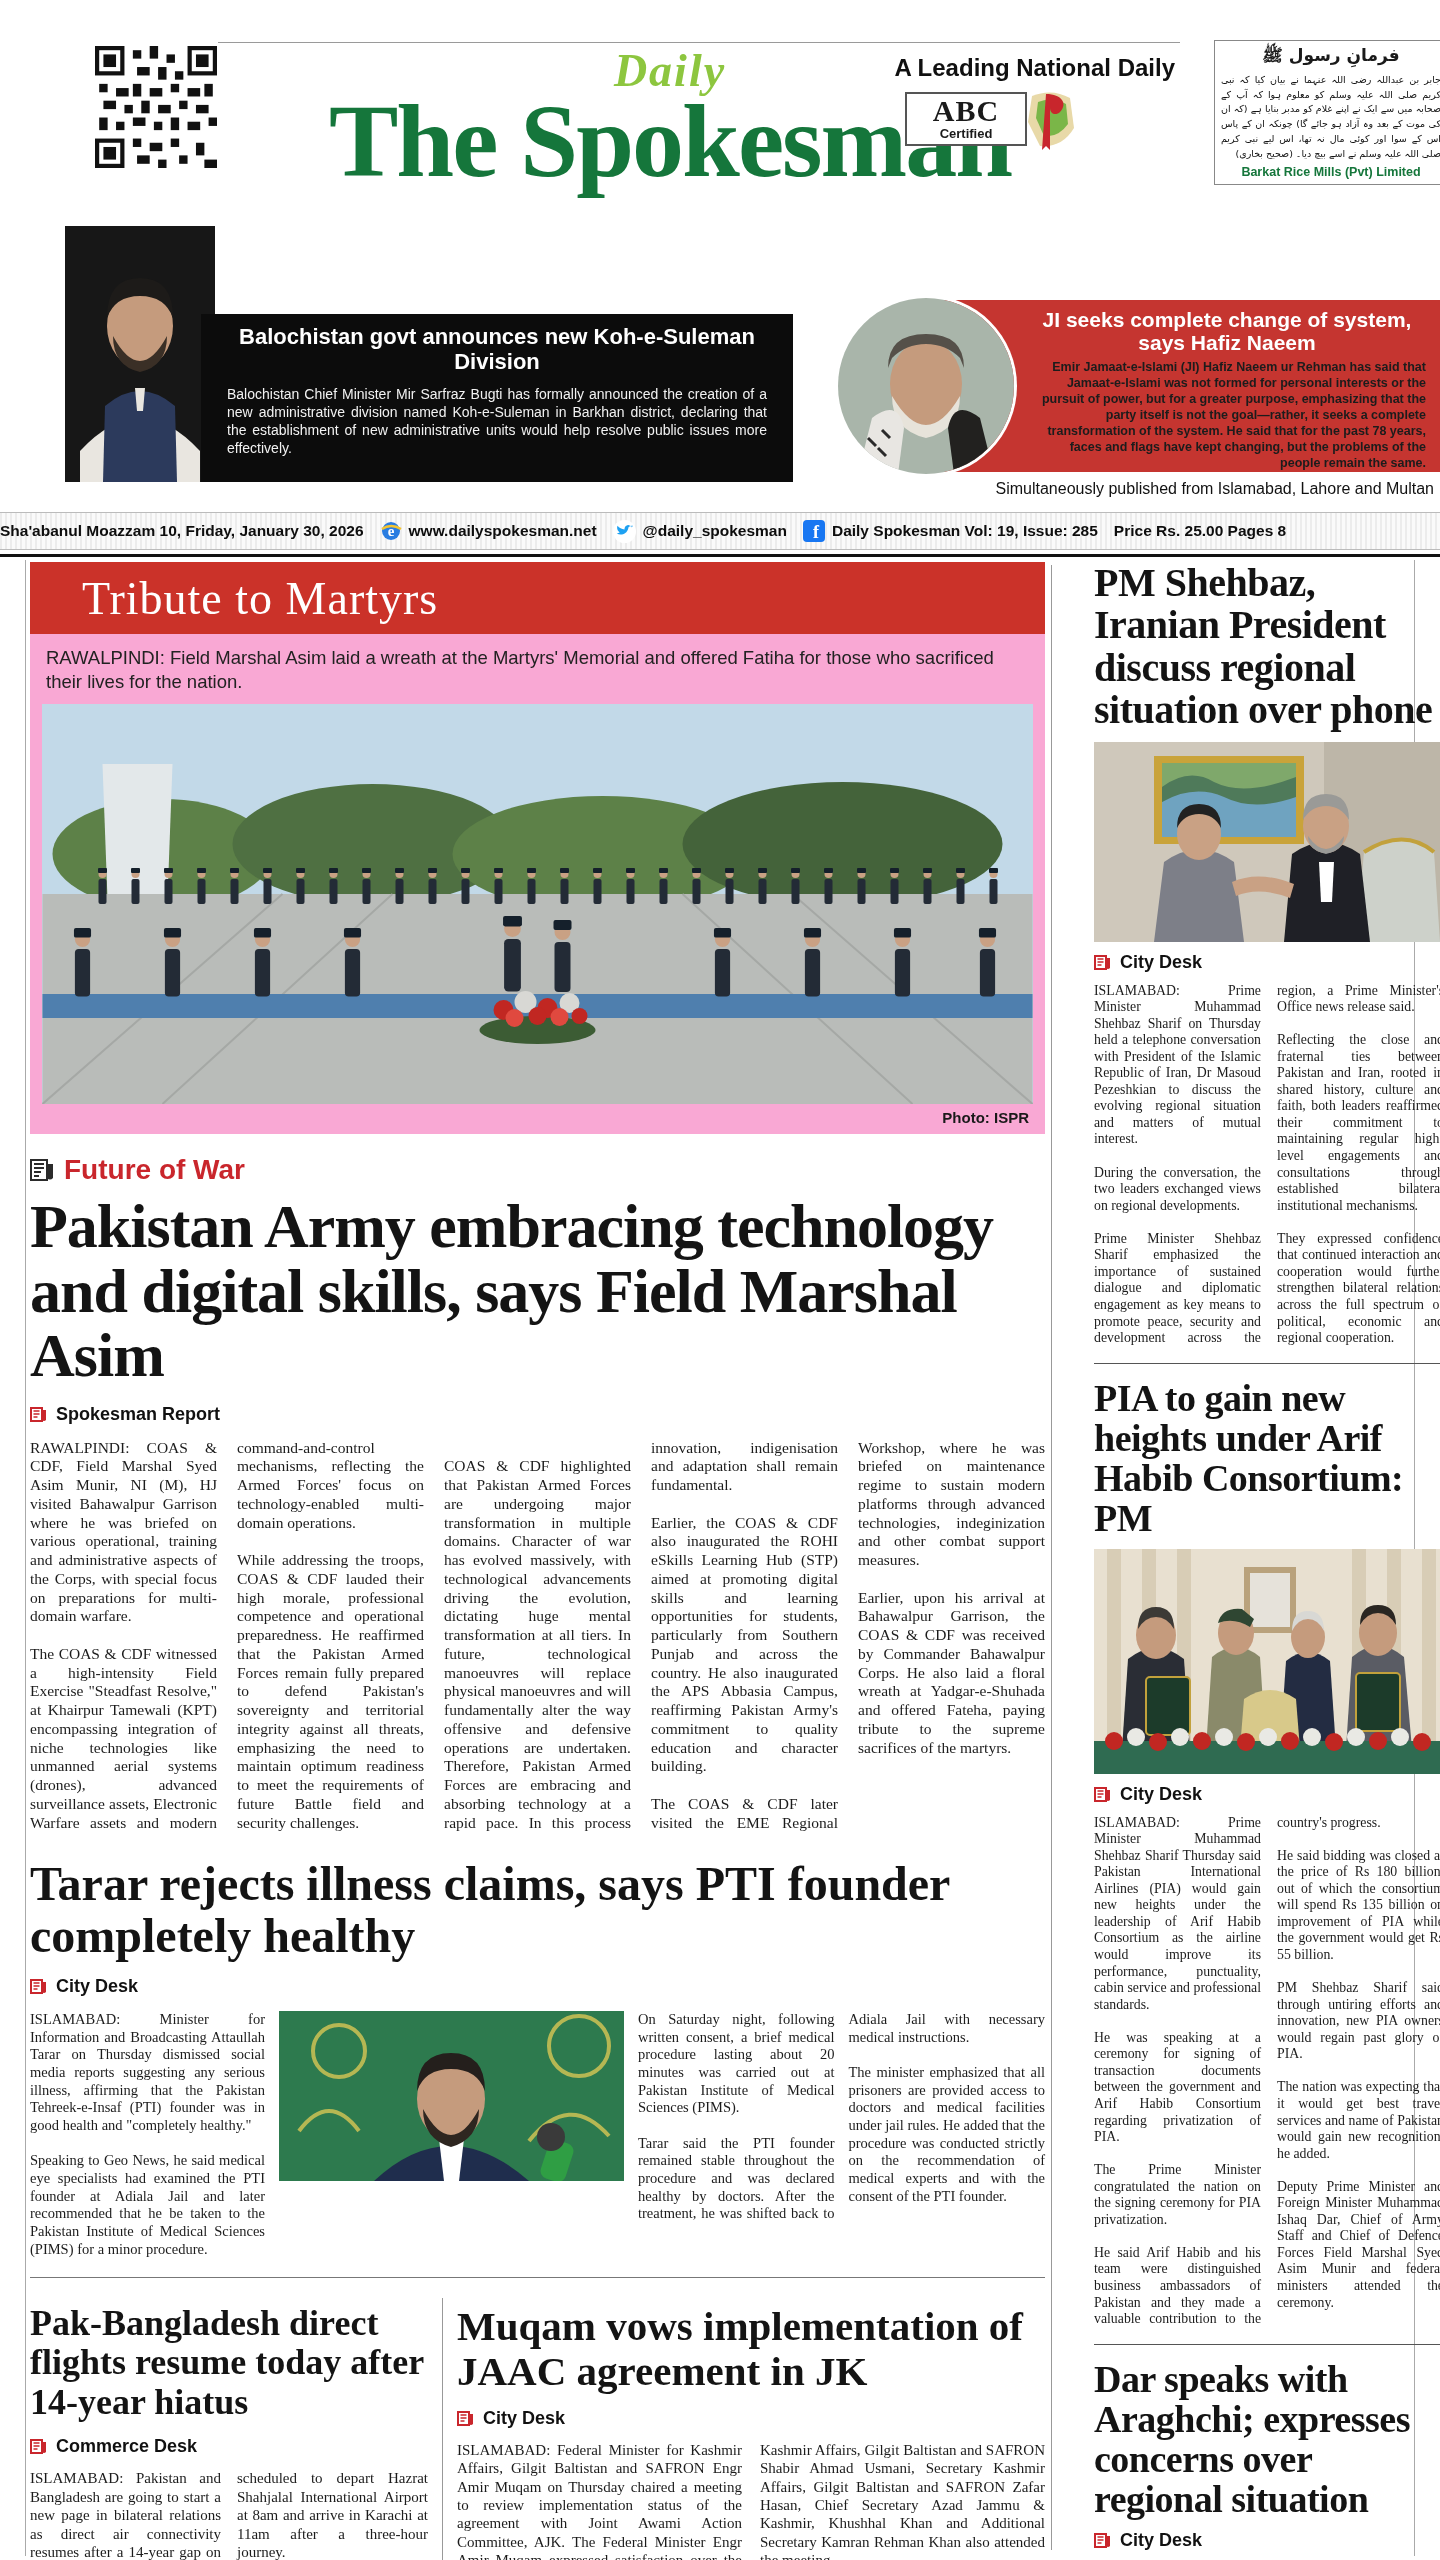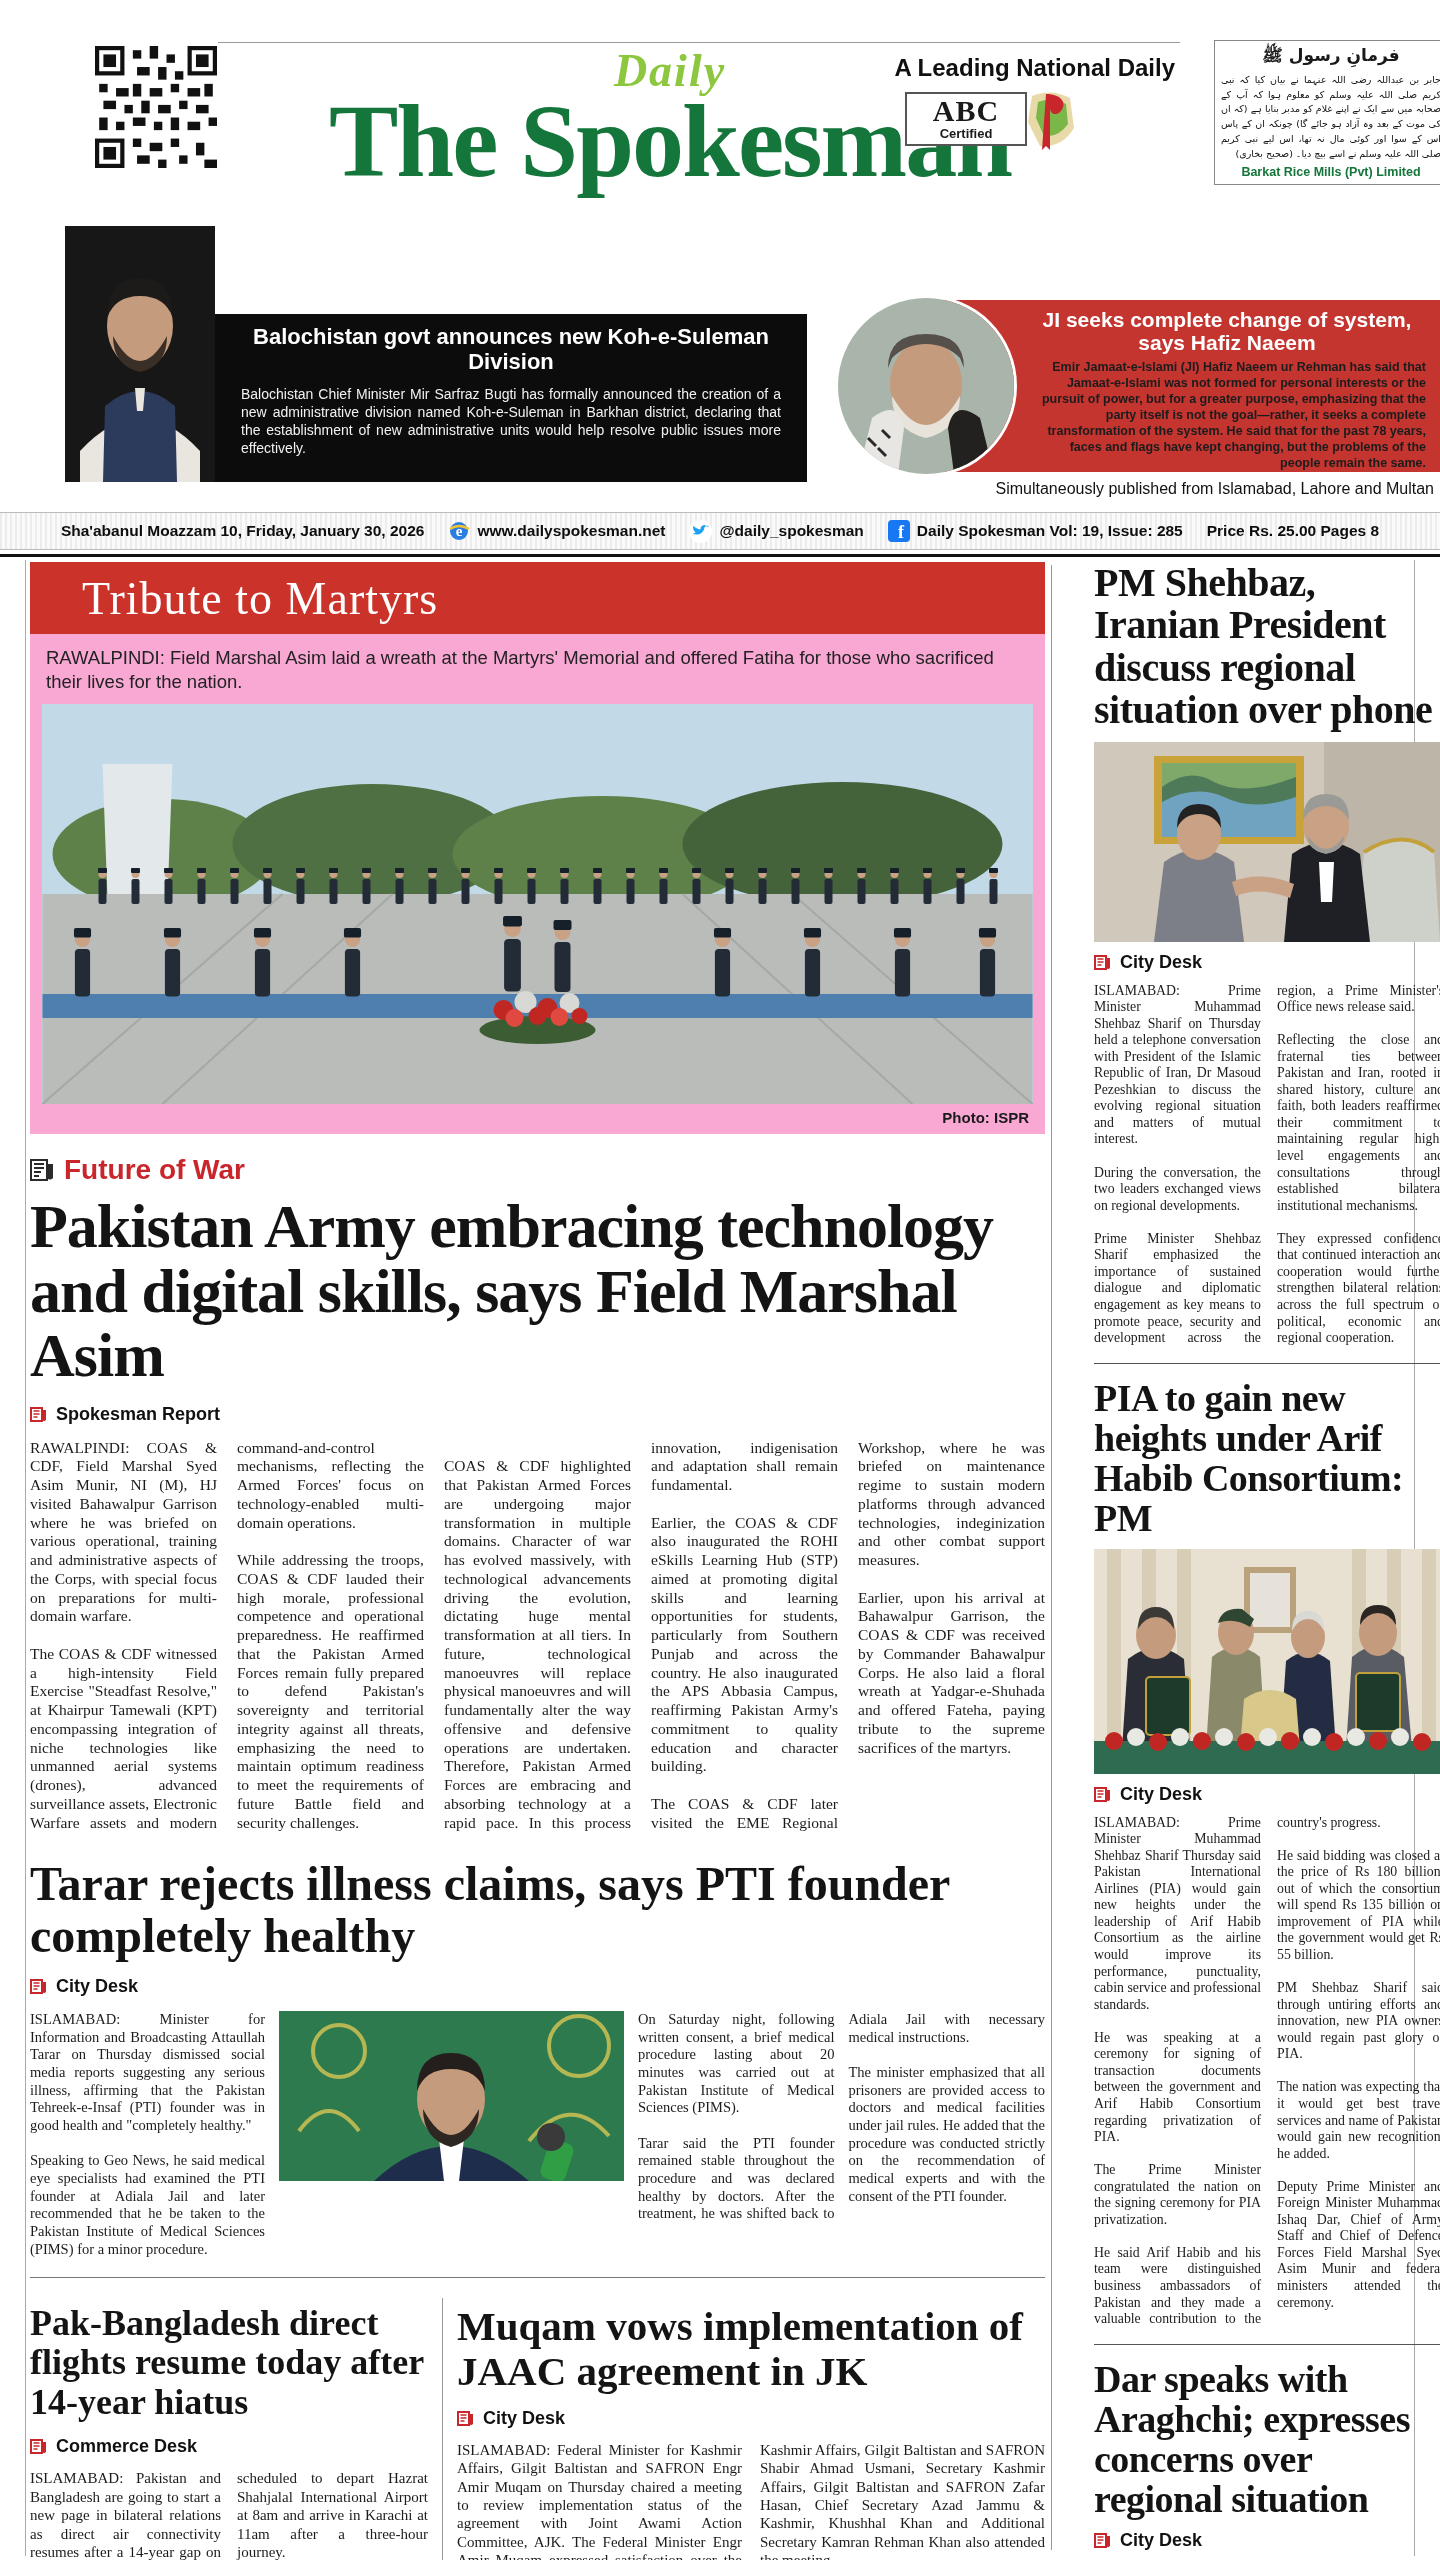--- a/index.html
+++ b/index.html
@@ -24,37 +24,37 @@
   .abcbox .a2 { font-family:"Liberation Sans",sans-serif; font-size:13px; font-weight:bold; line-height:1.2; }
   .abclogo { position:absolute; left:1022px; top:88px; }
   .urdu { position:absolute; left:1214px; top:40px; width:234px; border:1px solid #888; background:#fff; padding:4px 6px 5px; }
   .urdu .ut { direction:rtl; font-family:"DejaVu Sans",sans-serif; font-weight:bold; font-size:17px; text-align:center; }
   .urdu .ub { direction:rtl; font-family:"DejaVu Sans",sans-serif; font-size:9.5px; line-height:1.55; text-align:justify; margin-top:3px; color:#111; }
   .urdu .ua { font-family:"Liberation Sans",sans-serif; font-weight:bold; font-size:12.5px; color:#15763b; text-align:center; margin-top:4px; }
 
   
   .brow { position:absolute; left:0; top:222px; width:1440px; height:290px; }
   .bugti { position:absolute; left:65px; top:4px; width:150px; height:256px; }
-  .bpanel { position:absolute; left:215px; top:92px; width:592px; height:168px; background:#0c0c0c; color:#fff;
+  .bpanel { position:absolute; left:201px; top:92px; width:592px; height:168px; background:#0c0c0c; color:#fff;
             padding:10px 26px; text-align:center; }
   .bpanel .h { font-family:"Liberation Sans",sans-serif; font-weight:bold; font-size:22px; line-height:1.15; }
   .bpanel .b { font-family:"Liberation Sans",sans-serif; font-size:14px; line-height:1.3; margin-top:10px; color:#f2f2f2; }
   .naeem { position:absolute; left:838px; top:76px; width:176px; height:176px; border-radius:50%; overflow:hidden; z-index:2;
            box-shadow:0 0 0 3px #fff; }
   .rpanel { position:absolute; left:940px; top:78px; width:500px; height:172px; background:#c53530; color:#fff;
             padding:8px 14px 8px 88px; }
   .rpanel .h { font-family:"Liberation Sans",sans-serif; font-weight:bold; font-size:21px; line-height:1.1; text-align:center; }
   .rpanel .b { font-family:"Liberation Sans",sans-serif; font-weight:bold; font-size:12.5px; line-height:1.28; margin-top:5px; text-align:right; }
   .pubnote { position:absolute; right:6px; top:258px; font-family:"Liberation Sans",sans-serif; font-size:16px; color:#111; }
 
   
   .datebar { position:absolute; left:0; top:512px; width:1440px; height:38px;
              background:repeating-linear-gradient(90deg,#ececec 0 2px,#fafafa 2px 5px);
              border-top:1px solid #bbb; border-bottom:1px solid #bbb;
-             display:flex; align-items:center; justify-content:center; gap:24px;
+             display:flex; align-items:center; gap:16px;
              font-family:"Liberation Sans",sans-serif; font-weight:bold; font-size:15.5px; color:#0d0d0d; }
   .datebar .seg { display:flex; align-items:center; gap:7px; }
   .blackrule { position:absolute; left:0; top:554px; width:1440px; height:3px; background:#111; }
 
   
   .edge { position:absolute; top:560px; width:1px; height:1996px; background:#aaa; }
   .divider { position:absolute; left:1051px; top:565px; width:1px; height:1985px; background:#999; }
 
   .leftcol { position:absolute; left:30px; top:562px; width:1015px; }
   .sidecol { position:absolute; left:1064px; top:562px; width:350px;margin-left:30px; }

